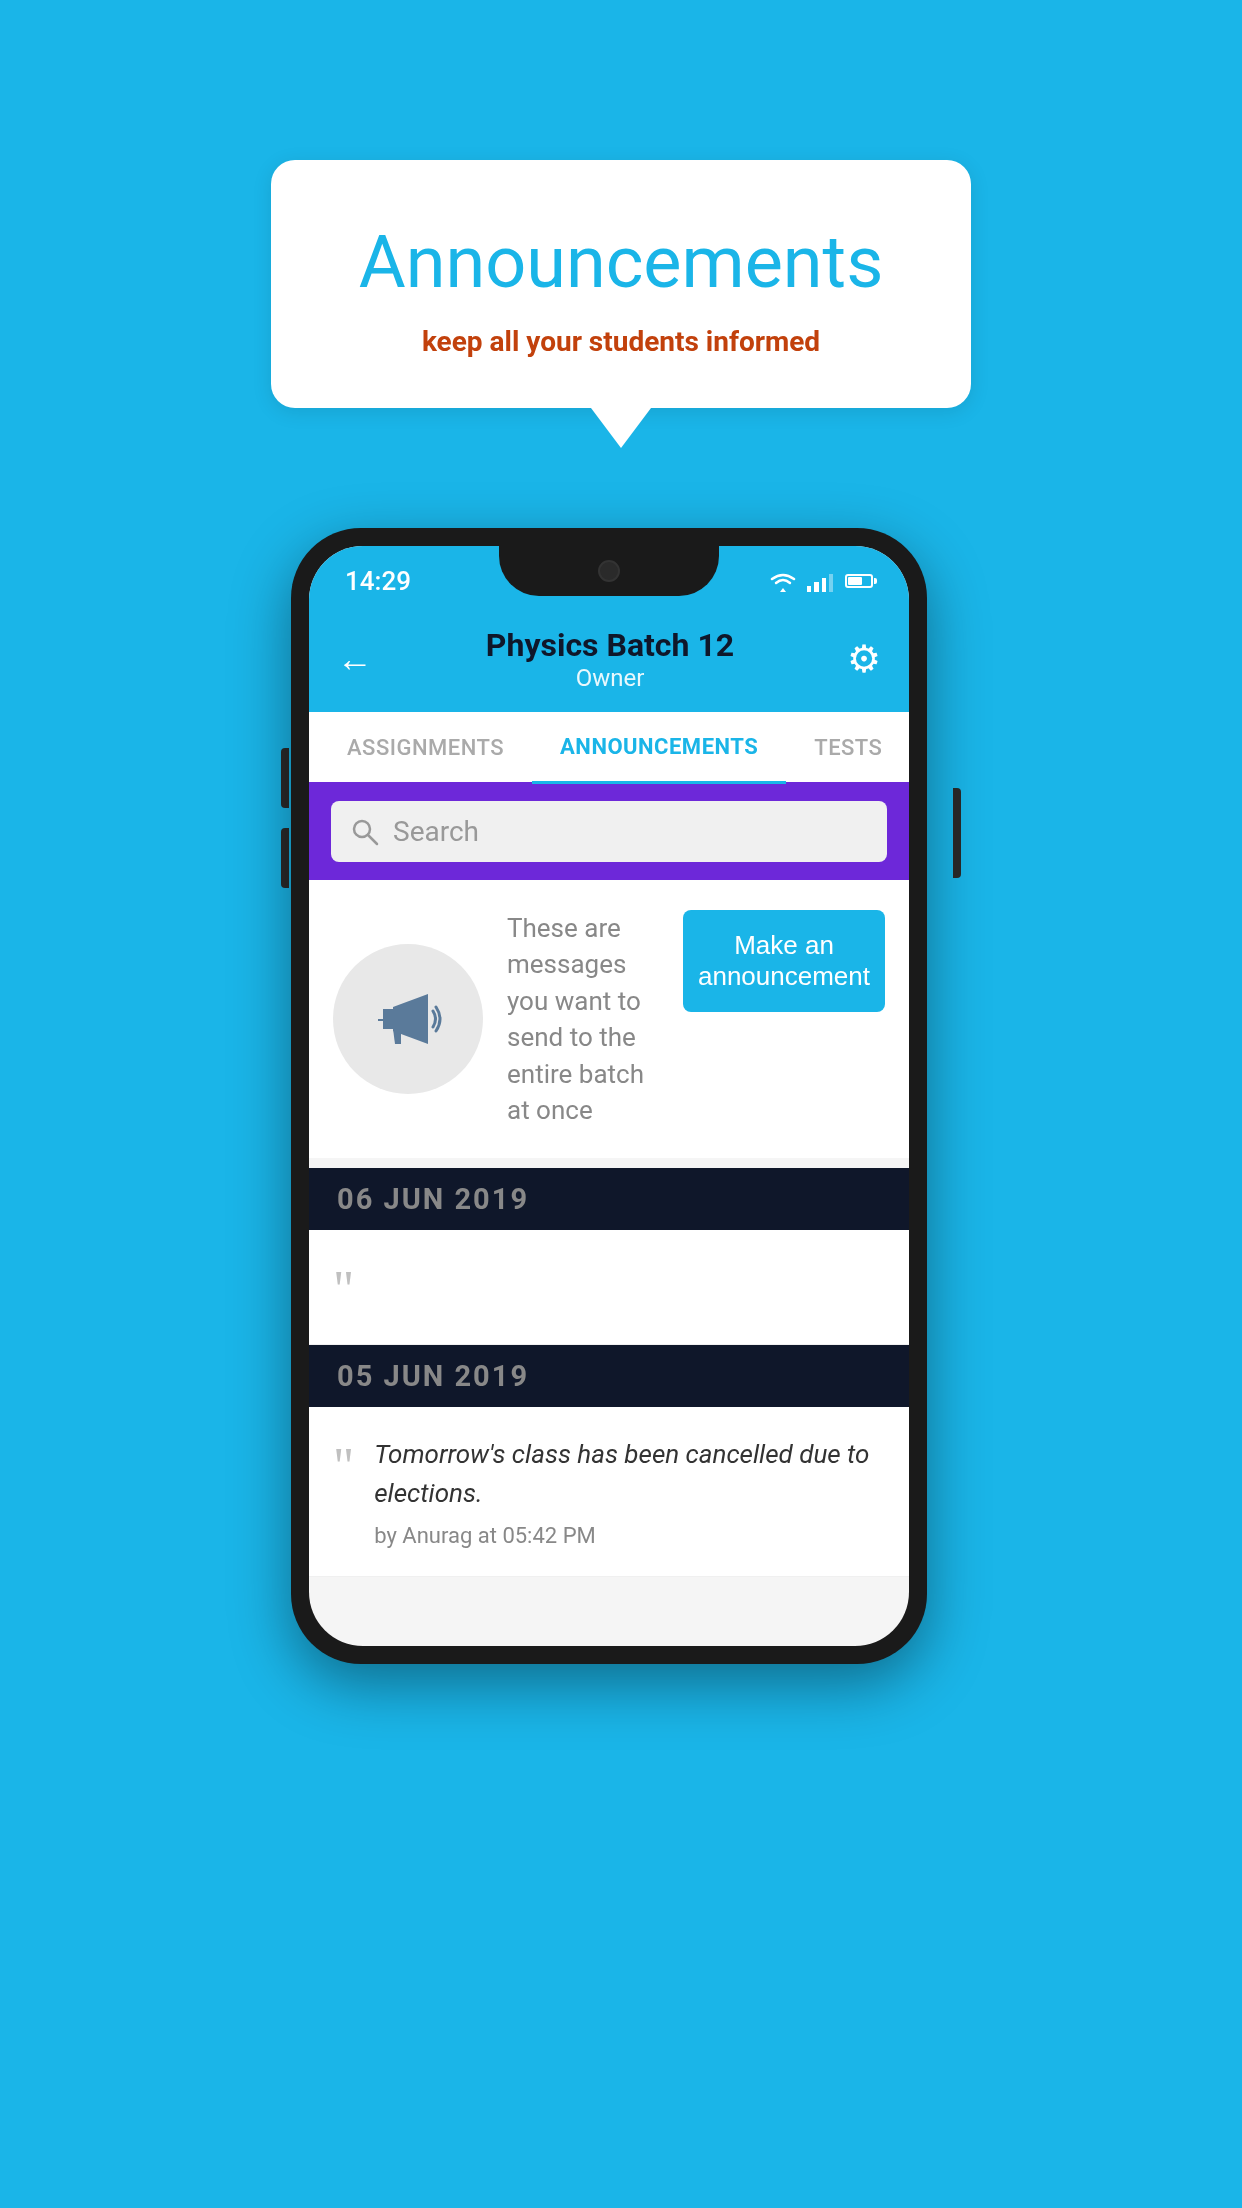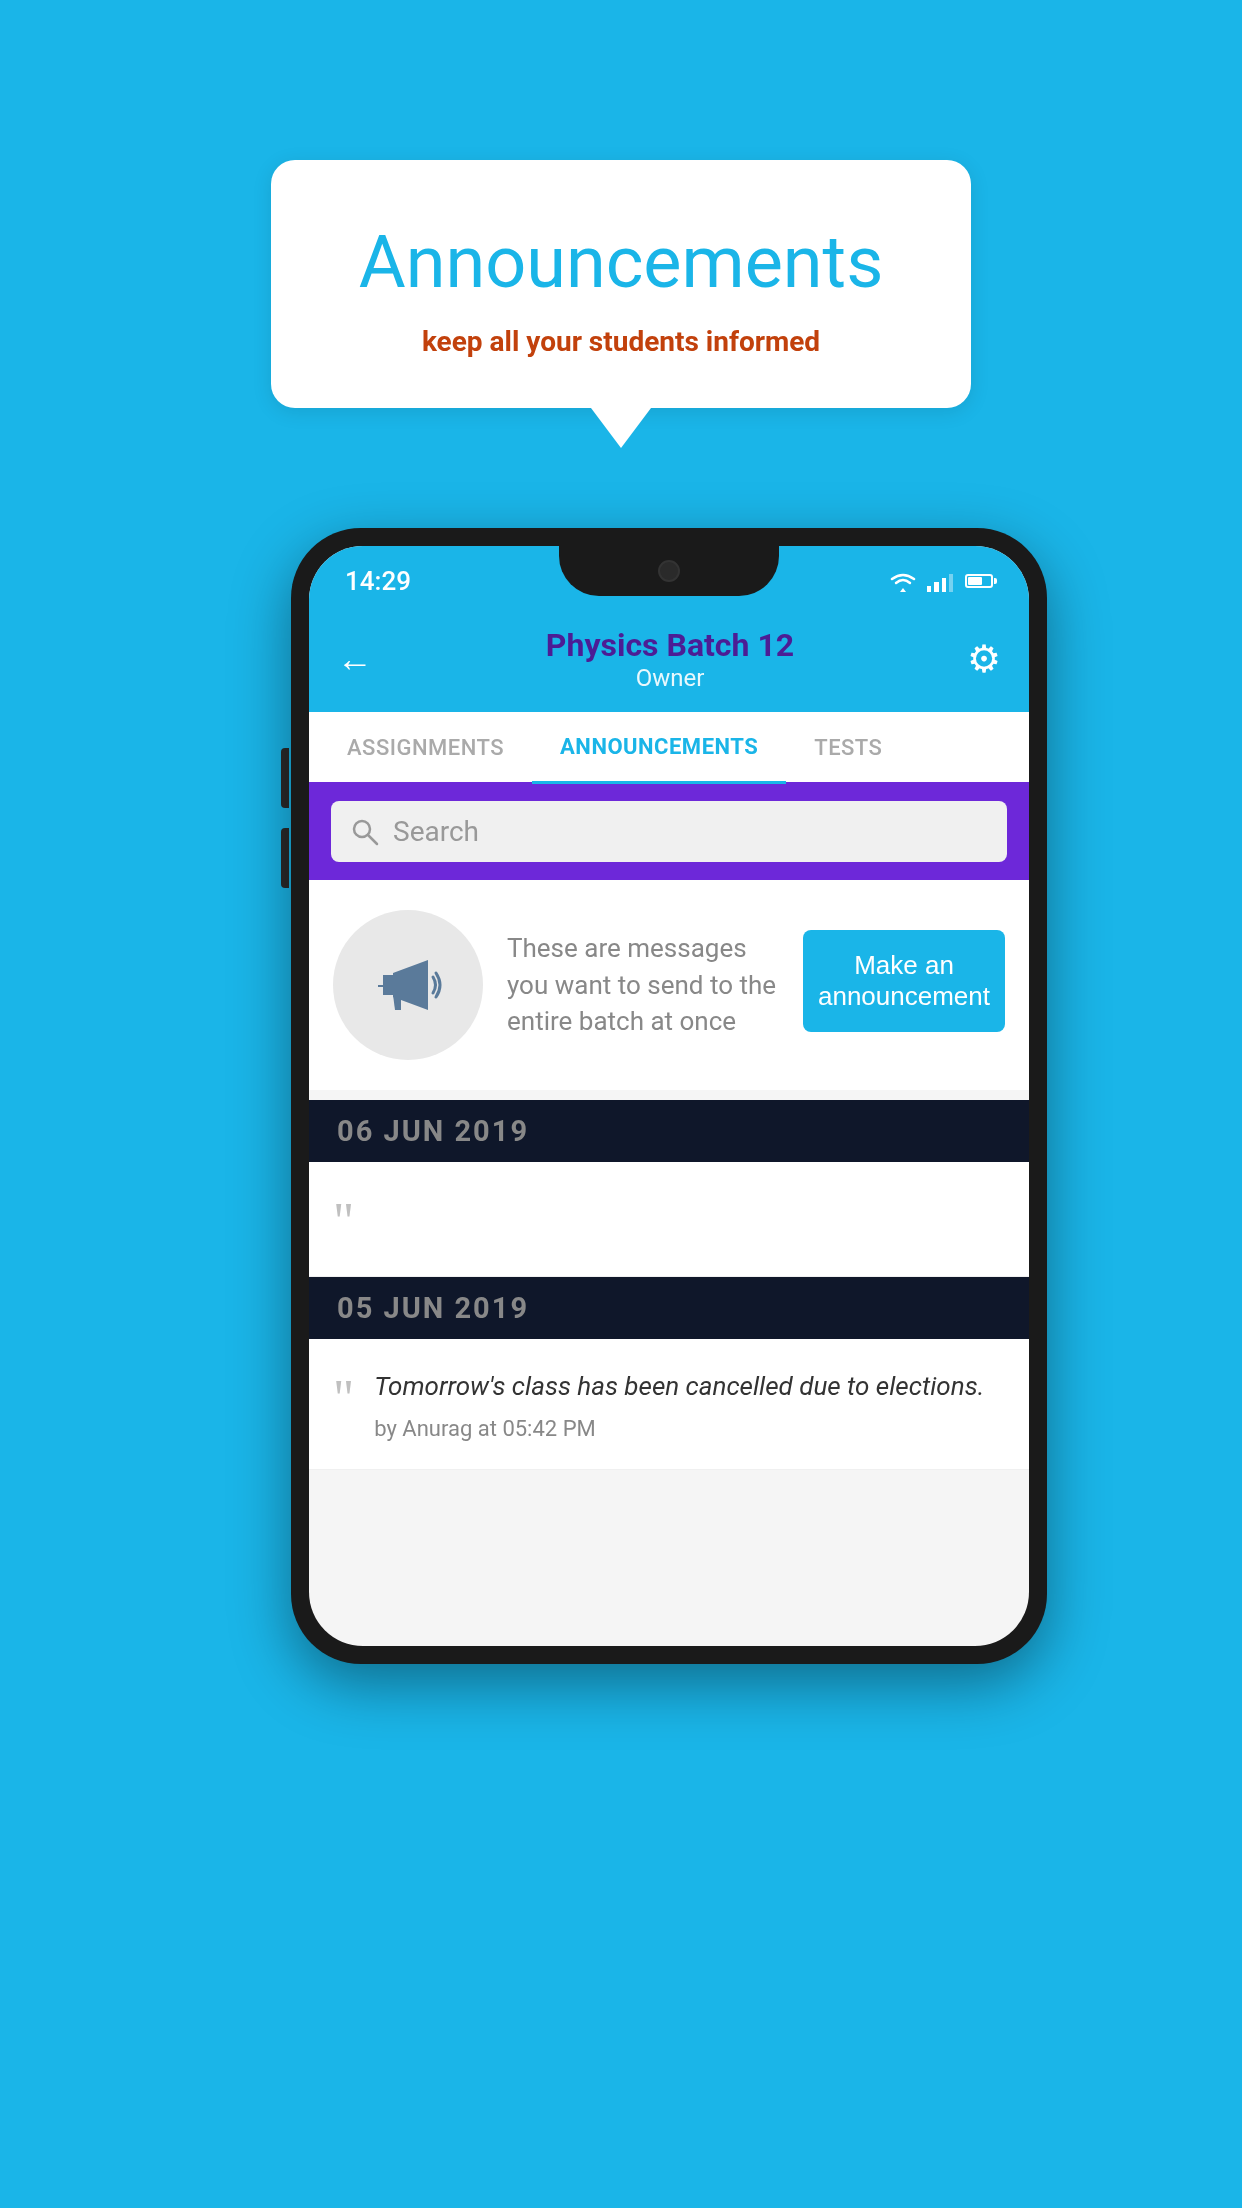--- a/index.html
+++ b/index.html
@@ -55,21 +55,21 @@
     .phone-container {
       margin-top: 120px;
       position: relative;
       width: 660px;
       flex-shrink: 0;
     }
     .phone-outer {
       background: #1a1a1a;
       border-radius: 70px;
       padding: 18px;
-      width: 756px;
+      width: 636px;
       box-shadow: 0 20px 60px rgba(0,0,0,0.4);
       position: relative;
     }
     .phone-notch-area {
       position: absolute;
       top: 18px;
       left: 50%;
       transform: translateX(-50%);
       width: 220px;
       height: 50px;
@@ -169,21 +169,21 @@
     .back-arrow {
       color: white;
       font-size: 36px;
       cursor: pointer;
       line-height: 1;
     }
     .header-title-group {
       text-align: center;
     }
     .header-batch-name {
-      color: #4c1d95;
+      color: #0f172a;
       font-size: 32px;
       font-weight: 700;
     }
     .header-owner {
       color: rgba(255,255,255,0.9);
       font-size: 24px;
       font-weight: 400;
     }
     .settings-icon {
       color: white;

